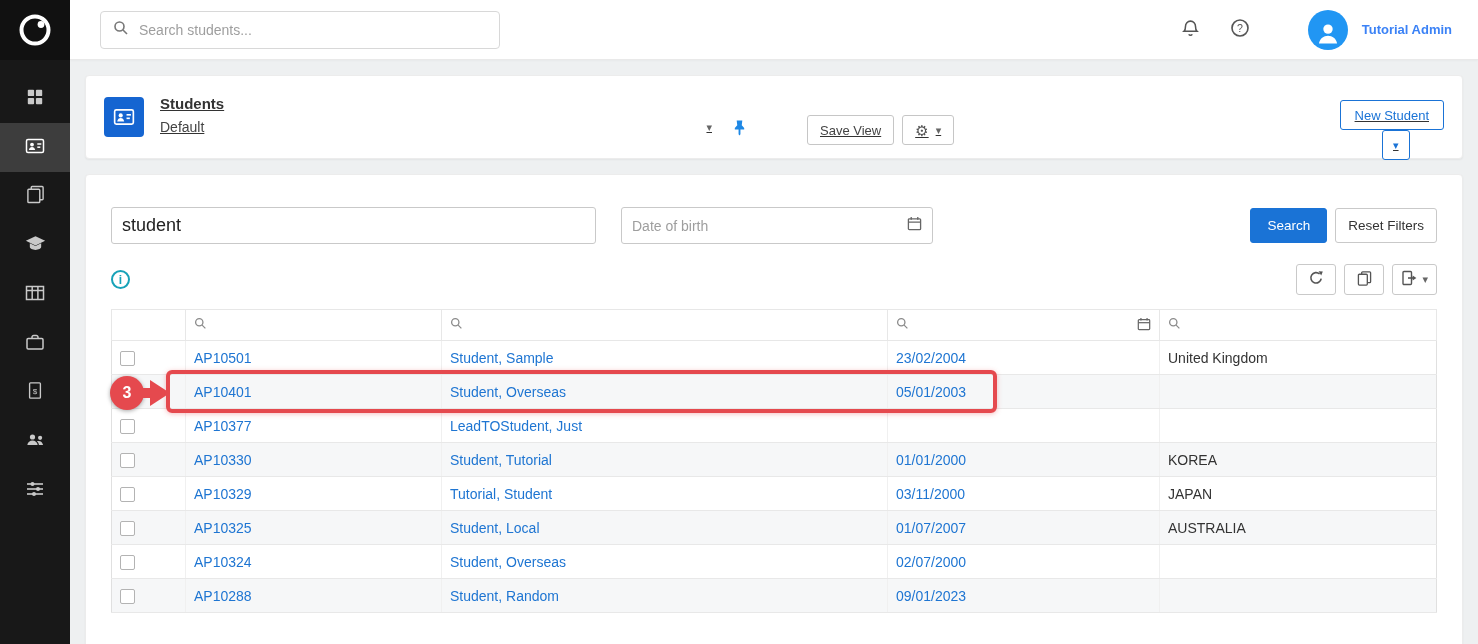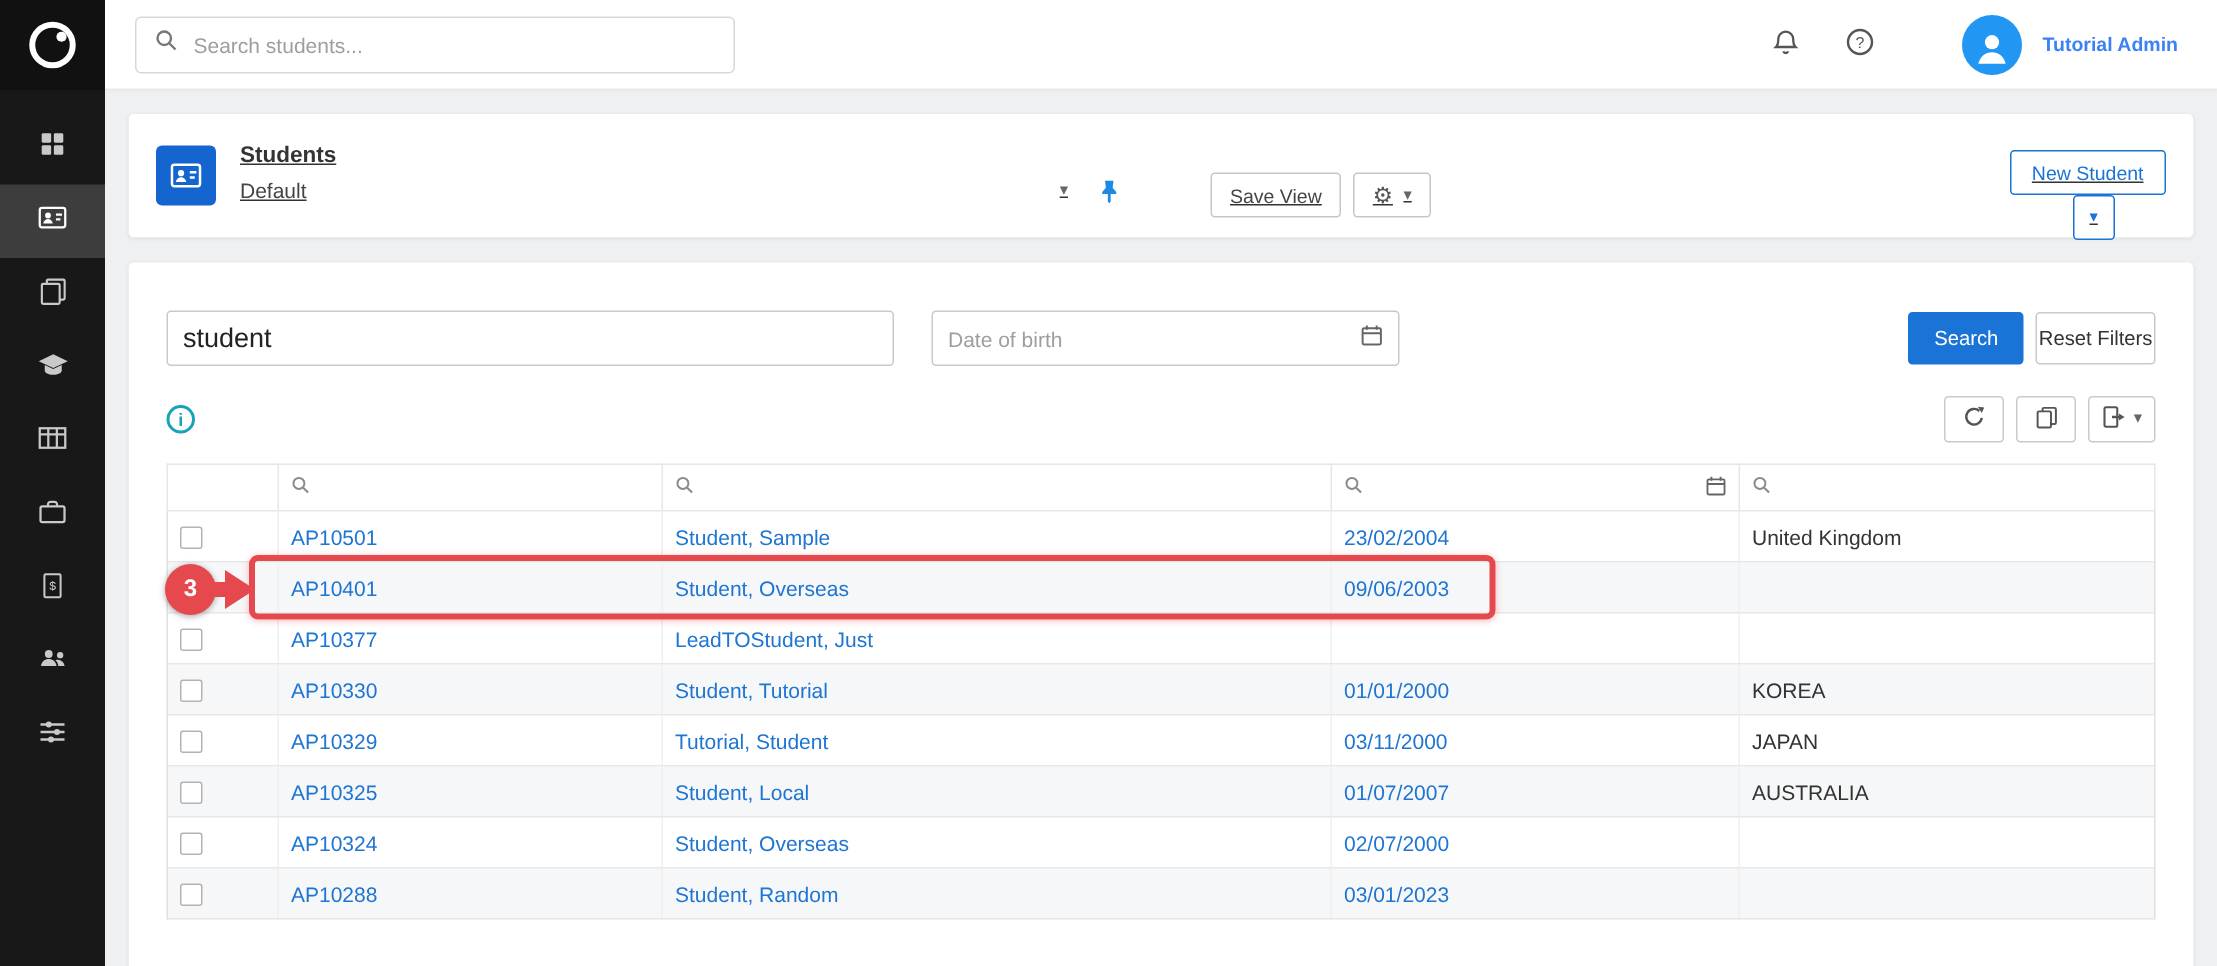--- a/index.html
+++ b/index.html
@@ -7,21 +7,21 @@
   body { font-family:"Liberation Sans","DejaVu Sans",sans-serif; background:#eef0f1; position:relative; color:#333; }
 
   
   .sidebar { position:absolute; left:0; top:0; width:70px; height:644px; background:#181818; z-index:6; }
   .logo { height:60px; display:flex; align-items:center; justify-content:center; background:#111; }
   .nav { padding-top:14px; }
   .nav-item { height:49px; display:flex; align-items:center; justify-content:center; color:#c9c9c9; cursor:pointer; }
   .nav-item.active { background:#3d3d3d; color:#fff; }
 
   
-  .topbar { position:absolute; left:60px; top:0; right:0; height:60px; background:#fff; border-bottom:1px solid #e9e9e9; display:flex; align-items:center; z-index:5; box-shadow:0 1px 2px rgba(0,0,0,.03); }
+  .topbar { position:absolute; left:70px; top:0; right:0; height:60px; background:#fff; border-bottom:1px solid #e9e9e9; display:flex; align-items:center; z-index:5; box-shadow:0 1px 2px rgba(0,0,0,.03); }
   .searchbox { margin-left:30px; width:400px; height:38px; border:1px solid #d8d8d8; border-radius:4px; display:flex; align-items:center; padding:0 12px; background:#fff; }
   .searchbox input { border:none; outline:none; flex:1; margin-left:10px; font-size:14px; color:#333; font-family:inherit; background:transparent; }
   .searchbox input::placeholder { color:#9e9e9e; }
   .topbar-right { margin-left:auto; display:flex; align-items:center; margin-right:26px; }
   .icon-btn { background:none; border:none; padding:6px; cursor:pointer; display:flex; align-items:center; }
   .bell-btn { margin-right:18px; }
   .help-btn { margin-right:52px; }
   .avatar { width:40px; height:40px; border-radius:50%; background:#2196f3; display:flex; align-items:flex-end; justify-content:center; overflow:hidden; margin-right:14px; cursor:pointer; }
   .user-name { font-size:13px; font-weight:700; color:#3b82f6; cursor:pointer; }
 
@@ -48,21 +48,21 @@
 
   .main-card { margin:15px 15px 0 15px; height:600px; padding:32px 25px 0 25px; overflow:hidden; }
 
   .filter-row { display:flex; align-items:center; }
   .text-input { width:485px; height:37px; border:1px solid #c9c9c9; border-radius:3px; padding:0 10px; font-size:18px; color:#222; font-family:inherit; outline:none; }
   .dob-input { margin-left:25px; width:312px; height:37px; border:1px solid #c9c9c9; border-radius:3px; display:flex; align-items:center; padding:0 10px; }
   .dob-input input { border:none; outline:none; flex:1; font-size:14px; color:#333; font-family:inherit; }
   .dob-input input::placeholder { color:#9e9e9e; }
   .filter-actions { margin-left:auto; display:flex; align-items:center; gap:8px; }
   .search-btn { background:#1a73d6; border:1px solid #1a73d6; color:#fff; height:35px; padding:0 16px; border-radius:3px; font-size:13.5px; cursor:pointer; font-family:inherit; }
-  .reset-btn { background:#fff; border:1px solid #c9c9c9; color:#333; height:35px; padding:0 1px; border-radius:3px; font-size:13.5px; cursor:pointer; font-family:inherit; }
+  .reset-btn { background:#fff; border:1px solid #c9c9c9; color:#333; height:35px; padding:0 12px; border-radius:3px; font-size:13.5px; cursor:pointer; font-family:inherit; }
 
   .toolbar-row { display:flex; align-items:center; margin-top:20px; }
   .info-icon { width:19px; height:19px; border-radius:50%; border:2px solid #17a2b8; color:#17a2b8; display:flex; align-items:center; justify-content:center; font-size:12px; font-weight:700; cursor:pointer; }
   .grid-actions { margin-left:auto; display:flex; gap:8px; }
   .grid-btn { min-width:40px; height:31px; border:1px solid #c9c9c9; background:#fff; border-radius:3px; display:flex; align-items:center; justify-content:center; gap:5px; cursor:pointer; padding:0 8px; }
 
   
   .grid { margin-top:14px; width:100%; border-collapse:collapse; table-layout:fixed; font-size:14px; }
   .grid th { height:34px; border:1px solid #e0e0e0; font-weight:400; color:#555; text-align:left; padding:0 8px; background:#fff; position:relative; }
   .filter-cell { height:31px; border:1px solid #e7e7e7; padding:0 8px; background:#fff; }
@@ -325,21 +325,21 @@
           <td><span class="checkbox"></span></td>
           <td><a class="cell-link">AP10501</a></td>
           <td><a class="cell-link">Student, Sample</a></td>
           <td><a class="cell-link">23/02/2004</a></td>
           <td class="country-cell">United Kingdom</td>
         </tr>
         <tr class="grid-row alt">
           <td><span class="checkbox"></span></td>
           <td><a class="cell-link">AP10401</a></td>
           <td><a class="cell-link">Student, Overseas</a></td>
-          <td><a class="cell-link">09/06/2003</a></td>
+          <td><a class="cell-link">05/01/2003</a></td>
           <td class="country-cell"></td>
         </tr>
         <tr class="grid-row">
           <td><span class="checkbox"></span></td>
           <td><a class="cell-link">AP10377</a></td>
           <td><a class="cell-link">LeadTOStudent, Just</a></td>
           <td><a class="cell-link"></a></td>
           <td class="country-cell"></td>
         </tr>
         <tr class="grid-row alt">
@@ -367,21 +367,21 @@
           <td><span class="checkbox"></span></td>
           <td><a class="cell-link">AP10324</a></td>
           <td><a class="cell-link">Student, Overseas</a></td>
           <td><a class="cell-link">02/07/2000</a></td>
           <td class="country-cell"></td>
         </tr>
         <tr class="grid-row alt">
           <td><span class="checkbox"></span></td>
           <td><a class="cell-link">AP10288</a></td>
           <td><a class="cell-link">Student, Random</a></td>
-          <td><a class="cell-link">03/01/2023</a></td>
+          <td><a class="cell-link">09/01/2023</a></td>
           <td class="country-cell"></td>
         </tr>
       </tbody>
     </table>
   </section>
 </div>
 
 <div class="annotation">
   <div class="step-circle">3</div>
   <div class="arrow-tail"></div>

